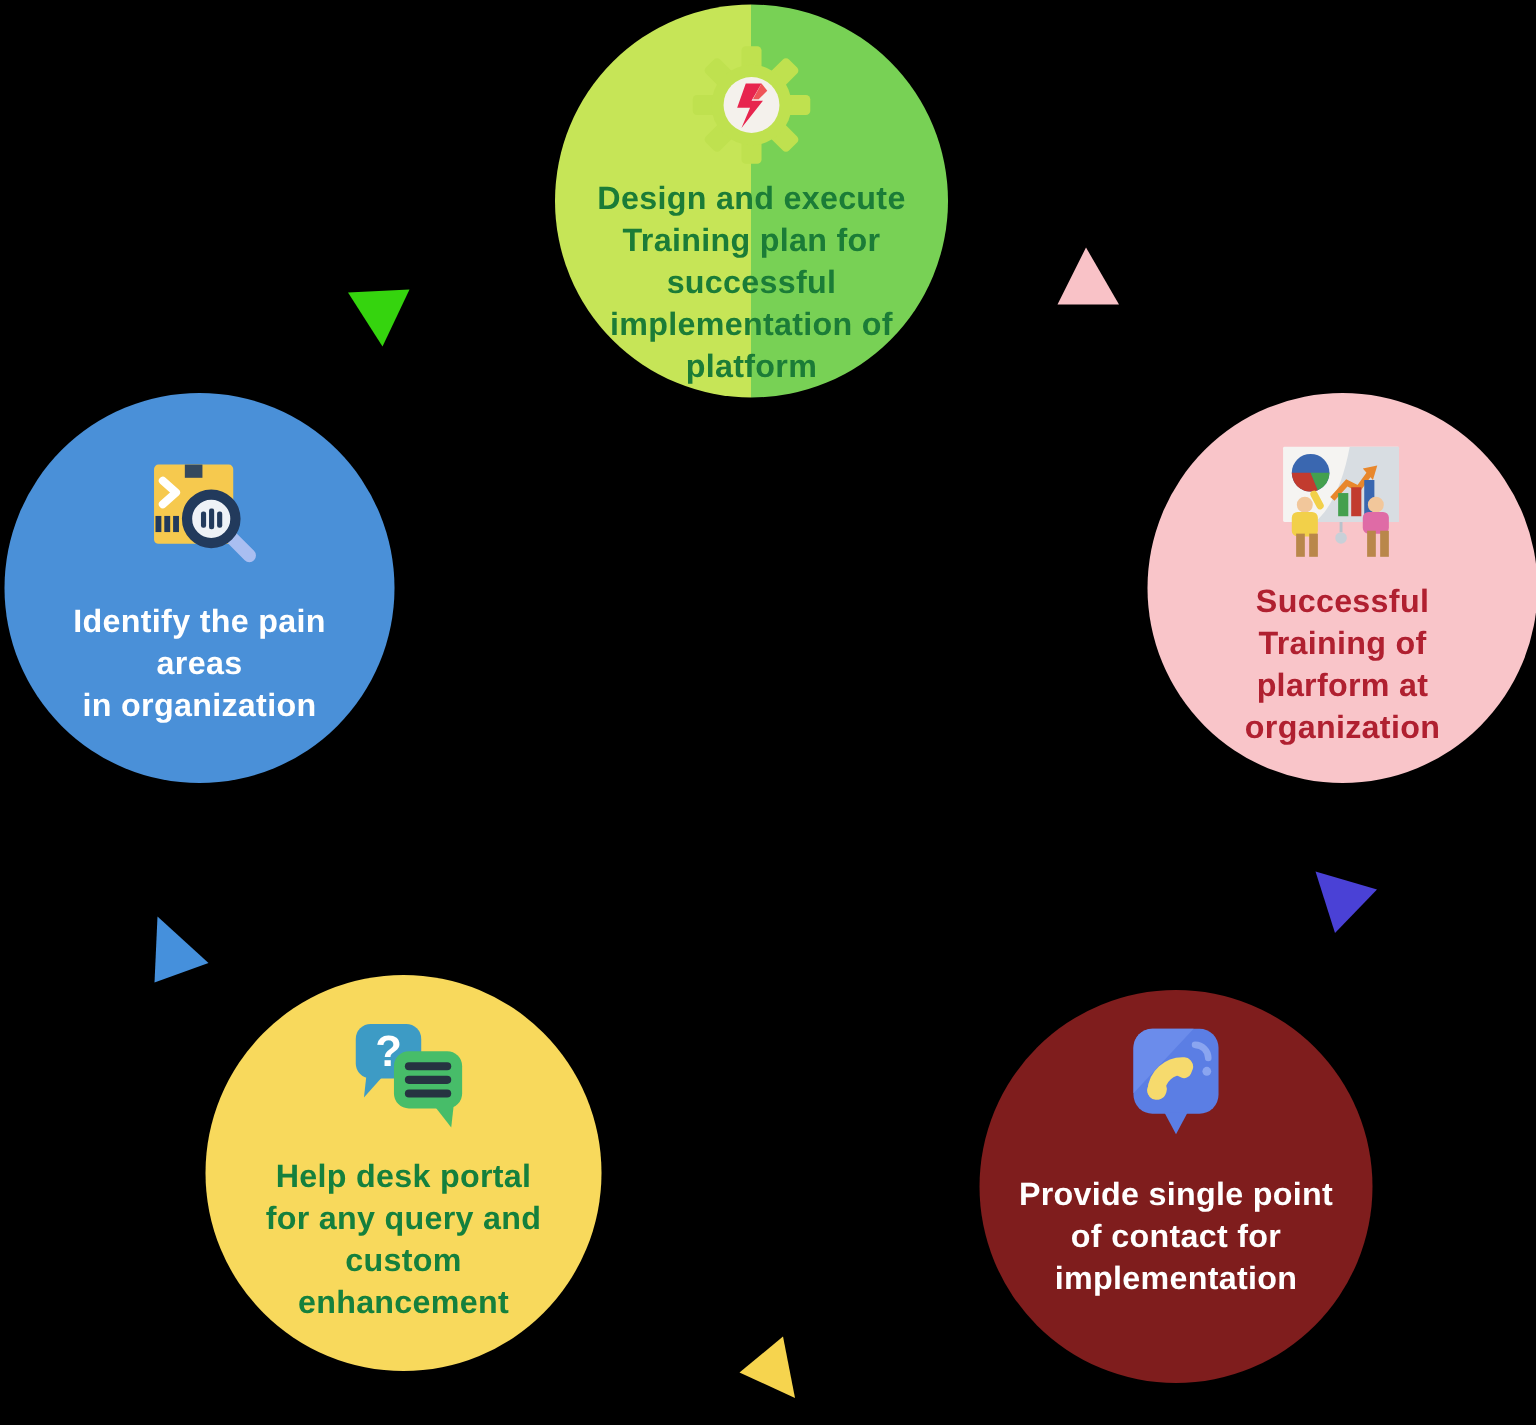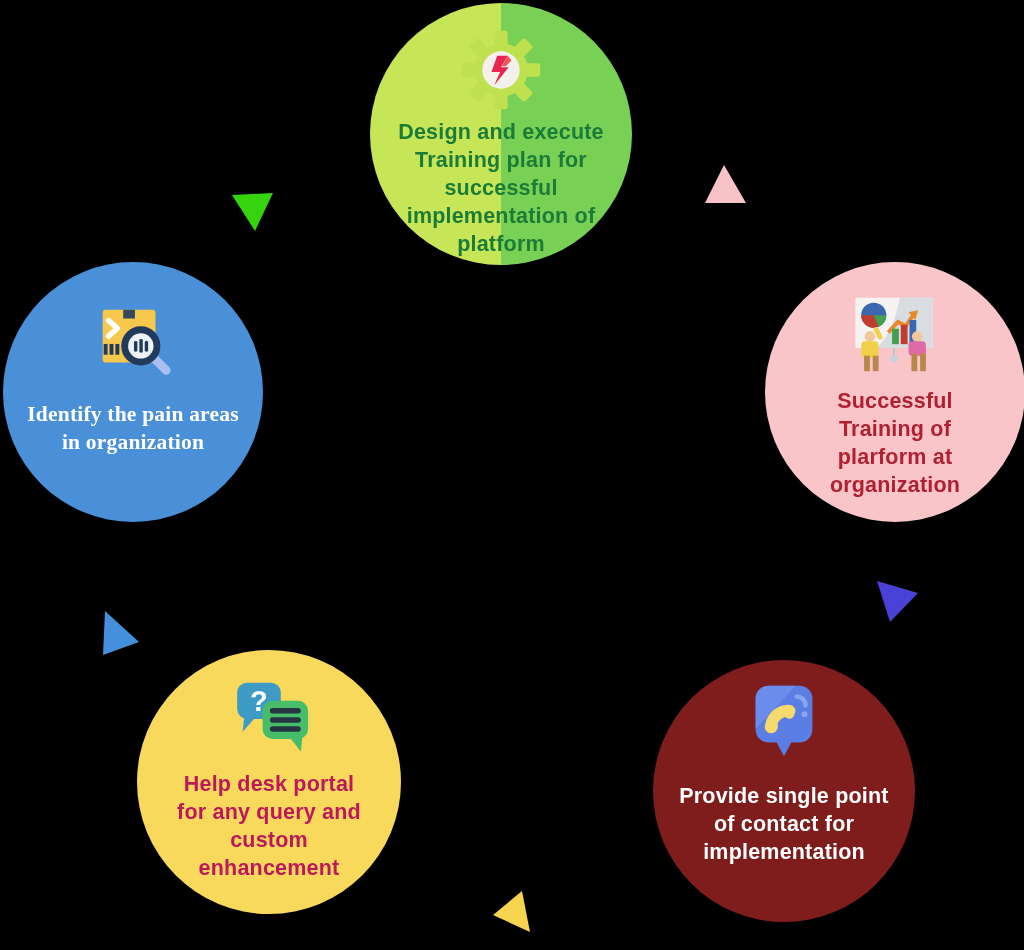--- a/index.html
+++ b/index.html
@@ -25,25 +25,25 @@
   
   .n-right{left:765px;top:262px;width:260px;height:260px;background:#f9c5c9;padding-top:30px;}
   .n-right .label{color:#b02030;margin-top:10px;}
 
   
   .n-bottomright{left:653px;top:660px;width:262px;height:262px;background:#7f1d1d;padding-top:18px;}
   .n-bottomright .label{color:#ffffff;margin-top:16px;}
 
   
   .n-bottomleft{left:137px;top:650px;width:264px;height:264px;background:#f8d95c;padding-top:24px;}
-  .n-bottomleft .label{color:#be185d;margin-top:6px;}
+  .n-bottomleft .label{color:#15803d;margin-top:6px;}
 
   
   .n-left{left:3px;top:262px;width:260px;height:260px;background:#4a90d8;padding-top:36px;}
-  .n-left .label{color:#ffffff;margin-top:14px;font-family:Liberation Serif, serif;}
+  .n-left .label{color:#ffffff;margin-top:14px;}
 
   .arrow{position:absolute;}
   svg text{font-family:"Liberation Sans",sans-serif;}
 </style>
 </head>
 <body>
 
 <div id="stage">
 
   <div class="node n-top">

